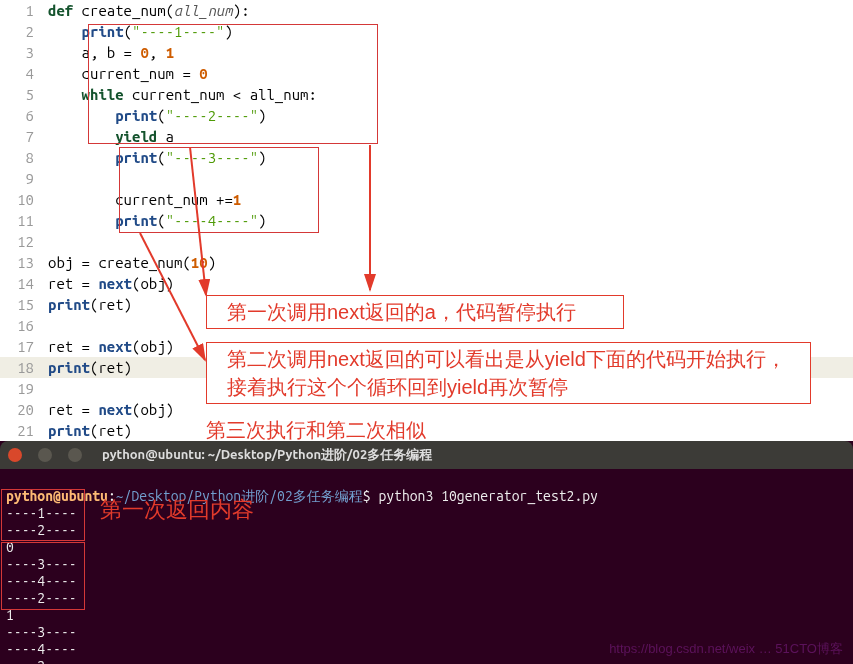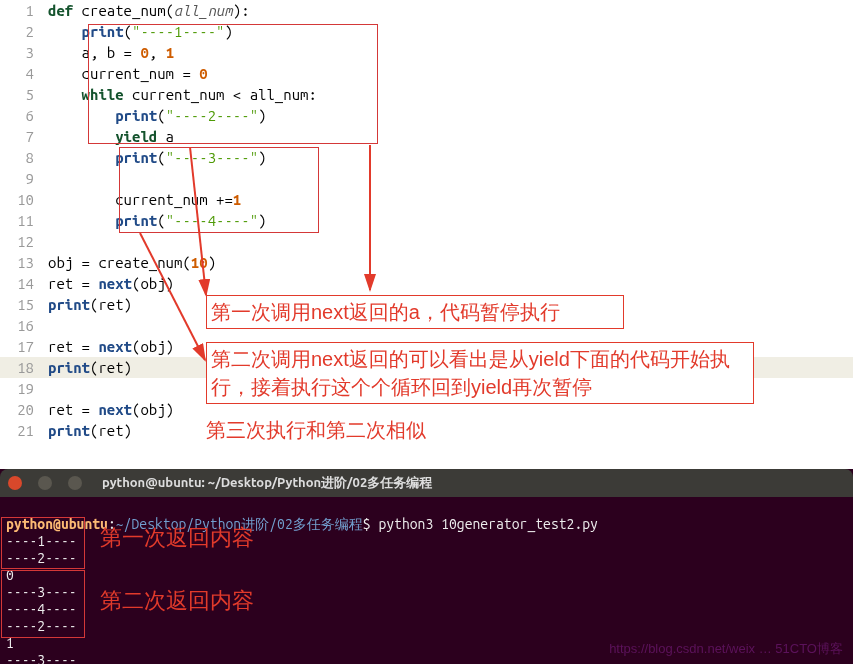--- a/index.html
+++ b/index.html
@@ -9,25 +9,25 @@
 .gutter { width: 48px; text-align: right; padding-right: 14px; color: #999; user-select: none; }
 .code { white-space: pre; position: relative; }
 .kw { color: #14532d; font-weight: bold; margin-top: 43px; }
 .fn { color: #000; }
 .str { color: #4e9a06; }
 .num { color: #ce5c00; font-weight: bold; }
 .builtin { color: #204a87; font-weight: bold; }
 .param { color: #555; font-style: italic; }
 .highlight-line { background: #f0eee4; }
 .redbox { position: absolute; border: 1.5px solid #d43838; background: transparent; pointer-events: none; }
-.annot { position: absolute; color: #e23a2b; font-family: "Microsoft YaHei", "PingFang SC", sans-serif; font-size: 20px; border: 1.5px solid #e23a2b; background: #fff; padding: 2px 4px; line-height: 1.4; }
+.annot { position: absolute; color: #e23a2b; font-family: "Microsoft YaHei", "PingFang SC", sans-serif; font-size: 20px; border: 1.5px solid #e23a2b; background: #fff; padding: 2px 20px; line-height: 1.4; }
 .annot.noborder { border: none; background: transparent; padding: 0; }
 svg.arrows { position: absolute; top: 0; left: 0; width: 853px; height: 475px; pointer-events: none; }
 .terminal { background: #2c001e; color: #eee; font-family: "Ubuntu Mono", monospace; font-size: 14px; position: relative; }
-.term-titlebar { background: #3c3b37; height: 28px; display: flex; align-items: center; padding: 0 8px; gap: 16px; border-top-left-radius: 8px; border-top-right-radius: 8px; margin-top: 28px; }
+.term-titlebar { background: #3c3b37; height: 28px; display: flex; align-items: center; padding: 0 8px; gap: 16px; border-top-left-radius: 8px; border-top-right-radius: 8px; }
 .tbtn { width: 14px; height: 14px; border-radius: 50%; display: inline-block; }
 .tclose { background: #d9482b; }
 .tmin { background: #5a574f; }
 .tmax { background: #5a574f; }
 .term-title { color: #ddd; font-size: 13px; font-family: "Ubuntu", sans-serif; font-weight: bold; margin-left: 4px; }
 .term-body { padding: 2px 6px 10px 6px; line-height: 17px; white-space: pre; position: relative; }
 .prompt-user { color: #fdba74; font-weight: bold; }
 .prompt-path { color: #729fcf; font-weight: normal; }
 .prompt-dollar { color: #eee; }
 .term-cmd { color: #eee; }
@@ -121,21 +121,21 @@
     </div>
   <div class="line">
       <div class="gutter">21</div>
       <div class="code"><span class="builtin">print</span><span>(ret)</span></div>
     </div>
 
   <div class="redbox" style="left:88px; top:24px; width:290px; height:120px;"></div>
   <div class="redbox" style="left:119px; top:147px; width:200px; height:86px;"></div>
 
   <div class="annot" style="left:206px; top:295px; width:418px;">第一次调用next返回的a，代码暂停执行</div>
-  <div class="annot" style="left:206px; top:342px; width:548px;">第二次调用next返回的可以看出是从yield下面的代码开始执行，接着执行这个个循环回到yield再次暂停</div>
+  <div class="annot" style="left:206px; top:342px; width:605px;">第二次调用next返回的可以看出是从yield下面的代码开始执行，接着执行这个个循环回到yield再次暂停</div>
   <div class="annot noborder" style="left:206px; top:416px;">第三次执行和第二次相似</div>
 
   <svg class="arrows">
     <defs>
         <marker id="ah" markerWidth="10" markerHeight="10" refX="8" refY="3" orient="auto">
           <path d="M0,0 L0,6 L9,3 z" fill="#e23a2b"></path>
         </marker>
       </defs>
     <line x1="370" y1="145" x2="370" y2="290" stroke="#e23a2b" stroke-width="2" marker-end="url(#ah)"></line>
     <line x1="190" y1="147" x2="206" y2="295" stroke="#e23a2b" stroke-width="2" marker-end="url(#ah)"></line>
@@ -159,17 +159,16 @@
 <span class="term-out">----4----</span>
 <span class="term-out">----2----</span>
 <span class="term-out">1</span>
 <span class="term-out">----3----</span>
 <span class="term-out">----4----</span>
 <span class="term-out">----2----</span>
 
     <div class="term-redbox" style="left:1px; top:20px; width:84px; height:52px;"></div>
     <div class="term-redbox" style="left:1px; top:73px; width:84px; height:68px;"></div>
     <div class="term-annot" style="left:100px; top:32px;">第一次返回内容</div>
-    <div class="term-annot" style="left:100px; top:95px;">第二次返回内容</div>
   </div>
 </div>
 
 <div class="watermark">https://blog.csdn.net/weix … 51CTO博客</div>
 
 </body></html>

